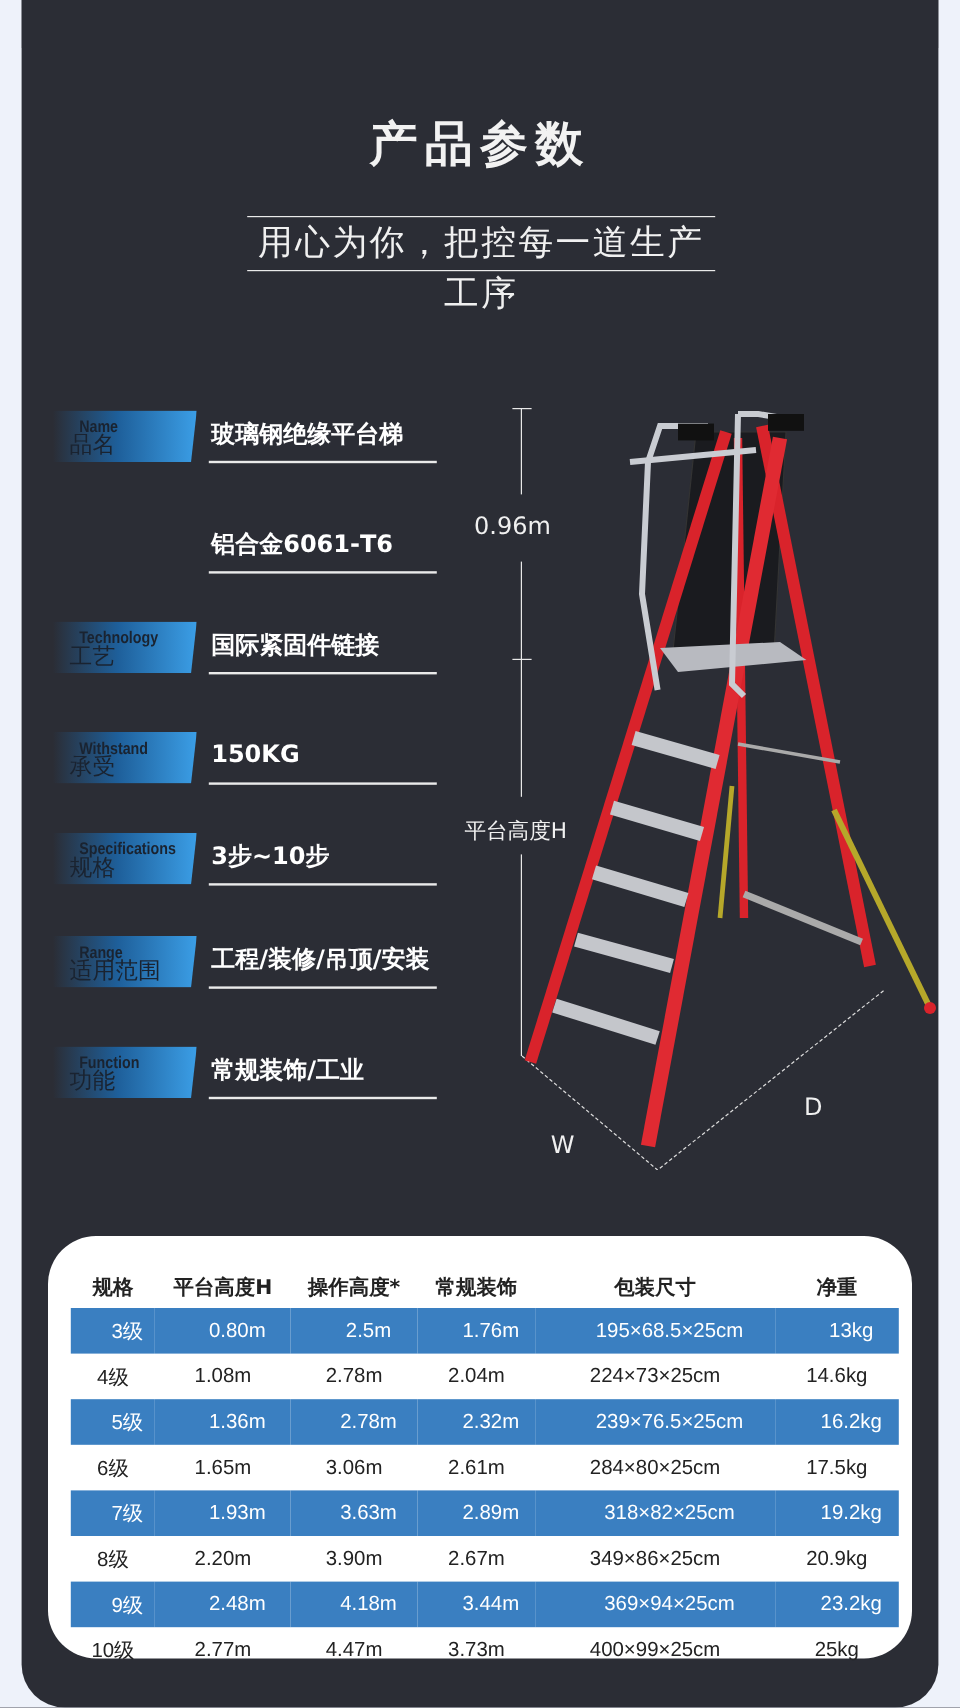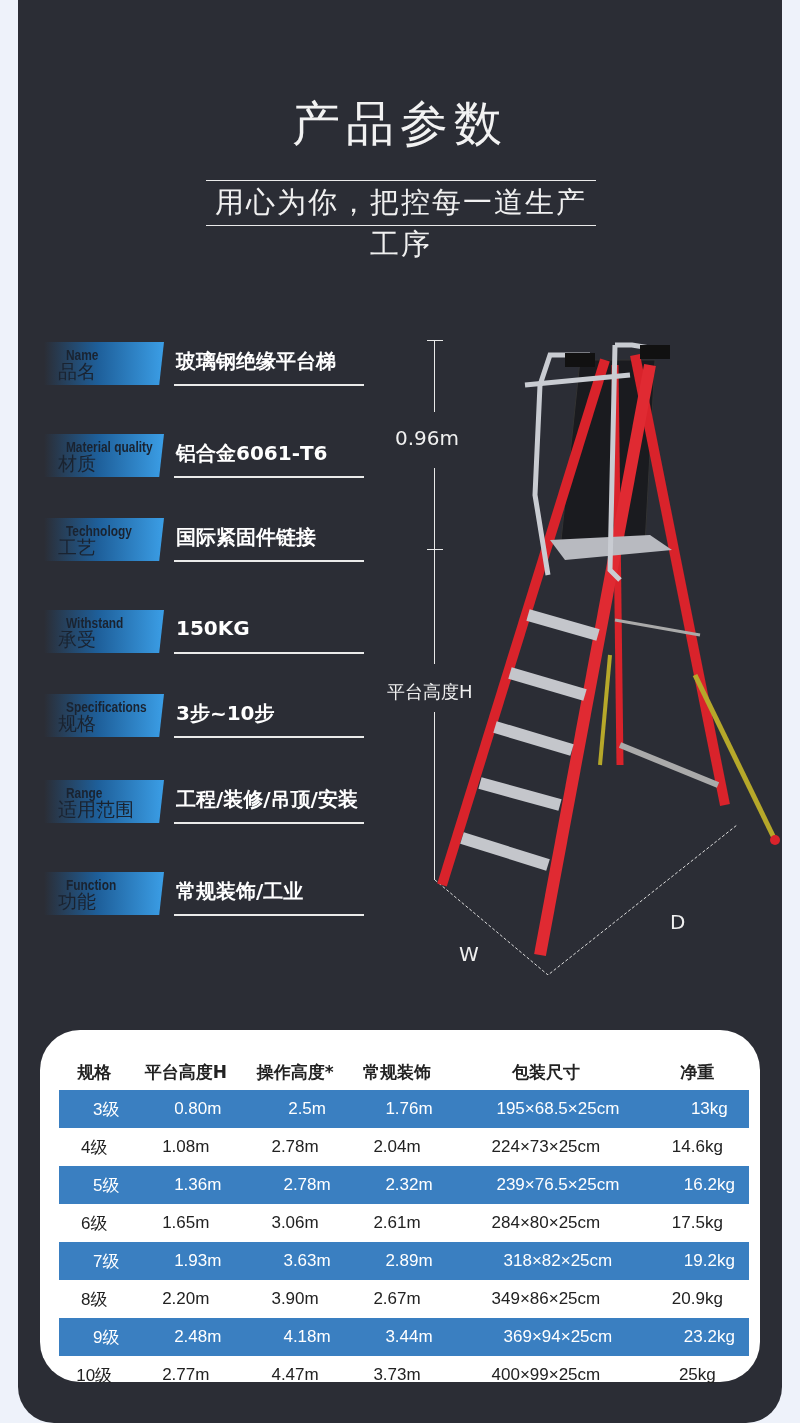--- a/index.html
+++ b/index.html
@@ -10,21 +10,21 @@
   .panel {
     position:absolute; left:18px; top:0; width:764px; height:1423px;
     background:#2b2d35; border-radius:0 0 36px 36px; overflow:hidden;
   }
   .panel::before {
     content:""; position:absolute; left:0; top:-40px; width:764px; height:80px;
     background:#2b2d35; border-radius:36px 36px 0 0;
   }
   .title {
     position:absolute; left:0; width:764px; top:92px; text-align:center;
-    color:#f2f2f2; font-size:48px; font-weight:normal; letter-spacing:6px;
+    color:#f2f2f2; font-size:40px; font-weight:bold; letter-spacing:6px;
   }
   .subtitle-wrap {
     position:absolute; left:188px; top:180px; width:390px; height:44px;
     border-top:1.5px solid #eaeaea; border-bottom:1.5px solid #eaeaea;
     text-align:center;
   }
   .subtitle {
     color:#f0f0f0; font-size:29px; line-height:42px; letter-spacing:2px;
   }
   .spec-row { position:absolute; left:26px; width:350px; height:44px; }
@@ -76,24 +76,20 @@
 
   <div class="spec-row" style="top:342px">
     <div class="spec-tag">
       <span class="en">Name</span>
       <span class="zh">品名</span>
     </div>
     <div class="spec-value">玻璃钢绝缘平台梯</div>
     <div class="spec-line"></div>
   </div>
   <div class="spec-row" style="top:434px">
-    <div class="spec-tag">
-      <span class="en">Material quality</span>
-      <span class="zh">材质</span>
-    </div>
     <div class="spec-value">铝合金6061-T6</div>
     <div class="spec-line"></div>
   </div>
   <div class="spec-row" style="top:518px">
     <div class="spec-tag">
       <span class="en">Technology</span>
       <span class="zh">工艺</span>
     </div>
     <div class="spec-value">国际紧固件链接</div>
     <div class="spec-line"></div>

